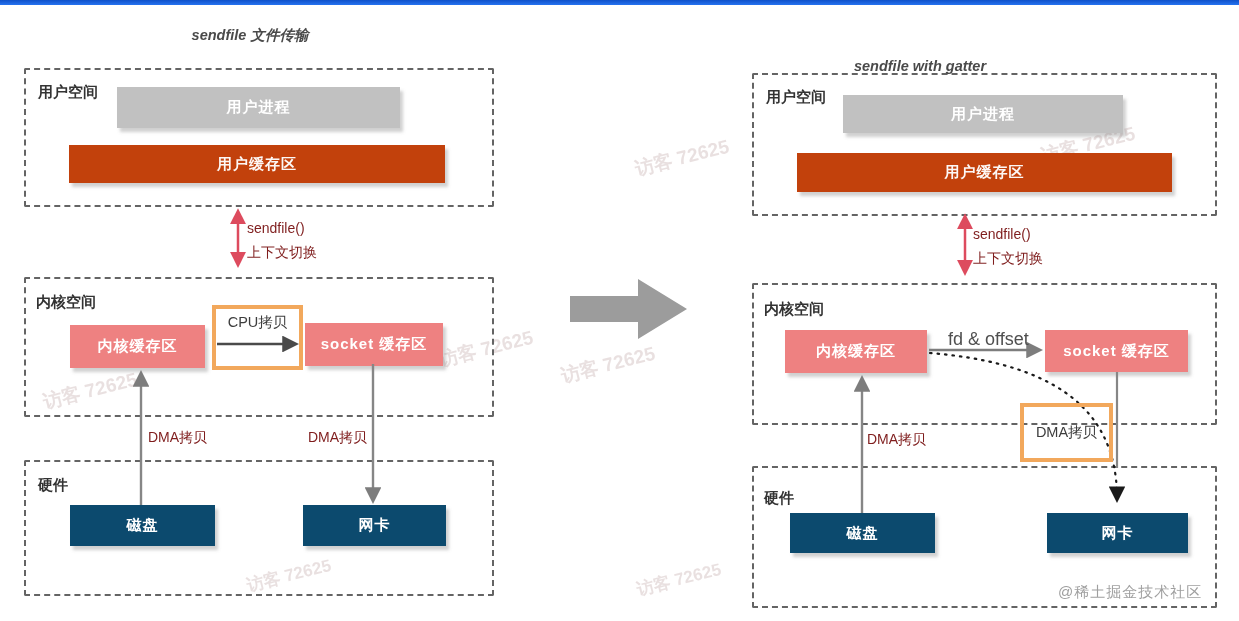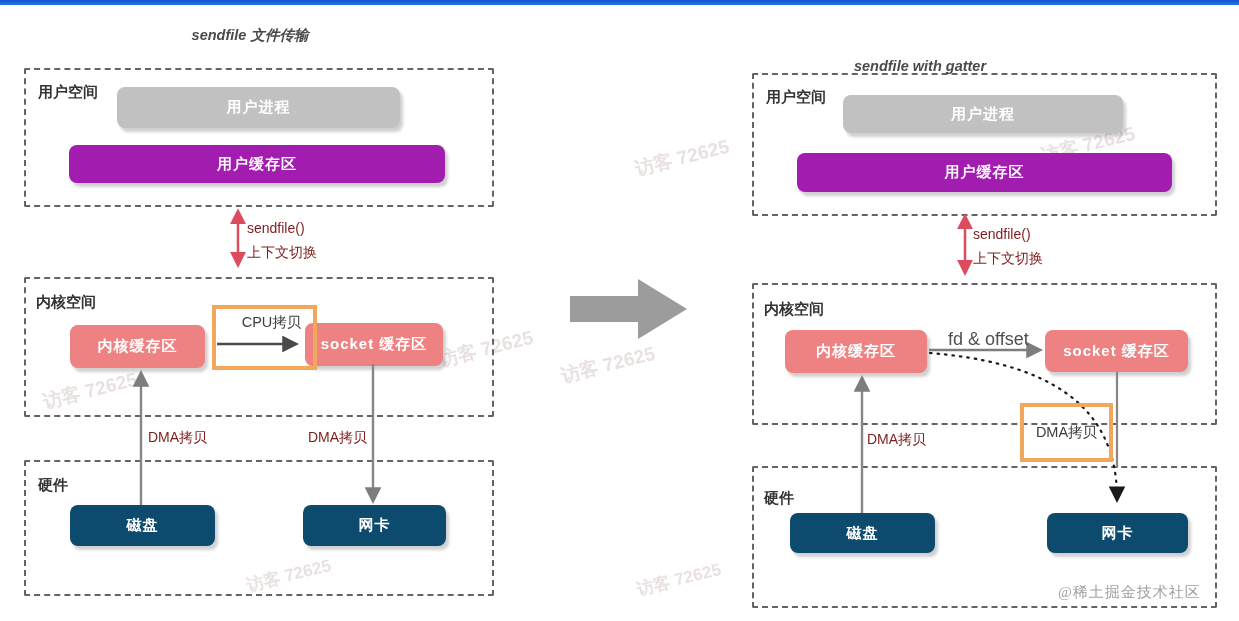--- a/index.html
+++ b/index.html
@@ -5,36 +5,36 @@
   html,body{margin:0;padding:0;background:#ffffff;}
   #canvas{position:relative;width:1239px;height:621px;background:#ffffff;overflow:hidden;
           font-family:"Liberation Sans","DejaVu Sans",sans-serif;}
   .topbar{position:absolute;left:0;top:0;width:1239px;height:5px;
           background:linear-gradient(180deg,#0f51c9,#2673f0);}
   .diag-title{position:absolute;transform:translateX(-50%);white-space:nowrap;
           font-size:14.5px;font-weight:bold;color:#4a4a4a;z-index:4;font-style:italic;}
   .sect{position:absolute;border:2px dashed #646464;border-radius:2px;z-index:2;background:transparent;}
   .sect-label{position:absolute;font-size:15px;font-weight:bold;color:#333;z-index:4;white-space:nowrap;}
   .box{position:absolute;display:flex;align-items:center;justify-content:center;
-       border-radius:8px;color:#fff;font-weight:bold;font-size:15px;letter-spacing:1px;
+       border-radius:0;color:#fff;font-weight:bold;font-size:15px;letter-spacing:1px;
        box-shadow:3px 4px 3px rgba(120,120,120,.35);z-index:3;white-space:nowrap;}
   .box-gray{background:#c1c1c1;}
-  .box-yellow{background:#a21caf;color:rgba(255,255,255,.96);}
+  .box-yellow{background:#c2410c;color:rgba(255,255,255,.96);}
   .box-red{background:#ee8181;}
   .box-teal{background:#0c4a6e;}
   .hl-box{position:absolute;border:4px solid #f2a85c;background:transparent;z-index:6;
           display:flex;justify-content:center;color:#3d3d3d;font-size:14.5px;font-weight:normal;
           white-space:nowrap;}
   .lbl{position:absolute;font-size:14px;color:#7f1d1d;z-index:7;white-space:nowrap;}
   .lbl-small{font-size:18px;color:#4f4f4f;}
   svg.overlay{position:absolute;left:0;top:0;z-index:5;pointer-events:none;}
   .wm{position:absolute;font-size:19px;font-weight:bold;color:#c9b4b4;opacity:.4;
       transform:rotate(-14deg);z-index:1;white-space:nowrap;}
   .credit{position:absolute;font-size:15px;color:#8f8f8f;opacity:.85;letter-spacing:1px;
-      z-index:8;white-space:nowrap;font-family:Liberation Serif, serif;}
+      z-index:8;white-space:nowrap;}
 </style>
 </head>
 <body>
 
 <div id="canvas">
 
   <div class="topbar"></div>
 
   <div class="wm" style="left:42px;top:378px;">访客 72625</div>
   <div class="wm" style="left:438px;top:336px;">访客 72625</div>
@@ -50,21 +50,21 @@
   <div class="sect-label" style="left:38px;top:83px;">用户空间</div>
   <div class="box box-gray" style="left:117px;top:87px;width:283px;height:41px;">用户进程</div>
   <div class="box box-yellow" style="left:69px;top:145px;width:376px;height:38px;">用户缓存区</div>
 
   <div class="lbl" style="left:247px;top:220px;">sendfile()</div>
   <div class="lbl" style="left:247px;top:244px;">上下文切换</div>
 
   <div class="sect" style="left:24px;top:277px;width:466px;height:136px;"></div>
   <div class="sect-label" style="left:36px;top:293px;">内核空间</div>
   <div class="box box-red" style="left:70px;top:325px;width:135px;height:43px;">内核缓存区</div>
-  <div class="hl-box" style="left:212px;top:305px;width:83px;height:53px;padding-top:4px;padding-left:14px;">CPU拷贝</div>
+  <div class="hl-box" style="left:212px;top:305px;width:83px;height:53px;padding-top:4px;">CPU拷贝</div>
   <div class="box box-red" style="left:305px;top:323px;width:138px;height:43px;">socket 缓存区</div>
 
   <div class="lbl" style="left:148px;top:429px;">DMA拷贝</div>
   <div class="lbl" style="left:308px;top:429px;">DMA拷贝</div>
 
   <div class="sect" style="left:24px;top:460px;width:466px;height:132px;"></div>
   <div class="sect-label" style="left:38px;top:476px;">硬件</div>
   <div class="box box-teal" style="left:70px;top:505px;width:145px;height:41px;">磁盘</div>
   <div class="box box-teal" style="left:303px;top:505px;width:143px;height:41px;">网卡</div>
 

